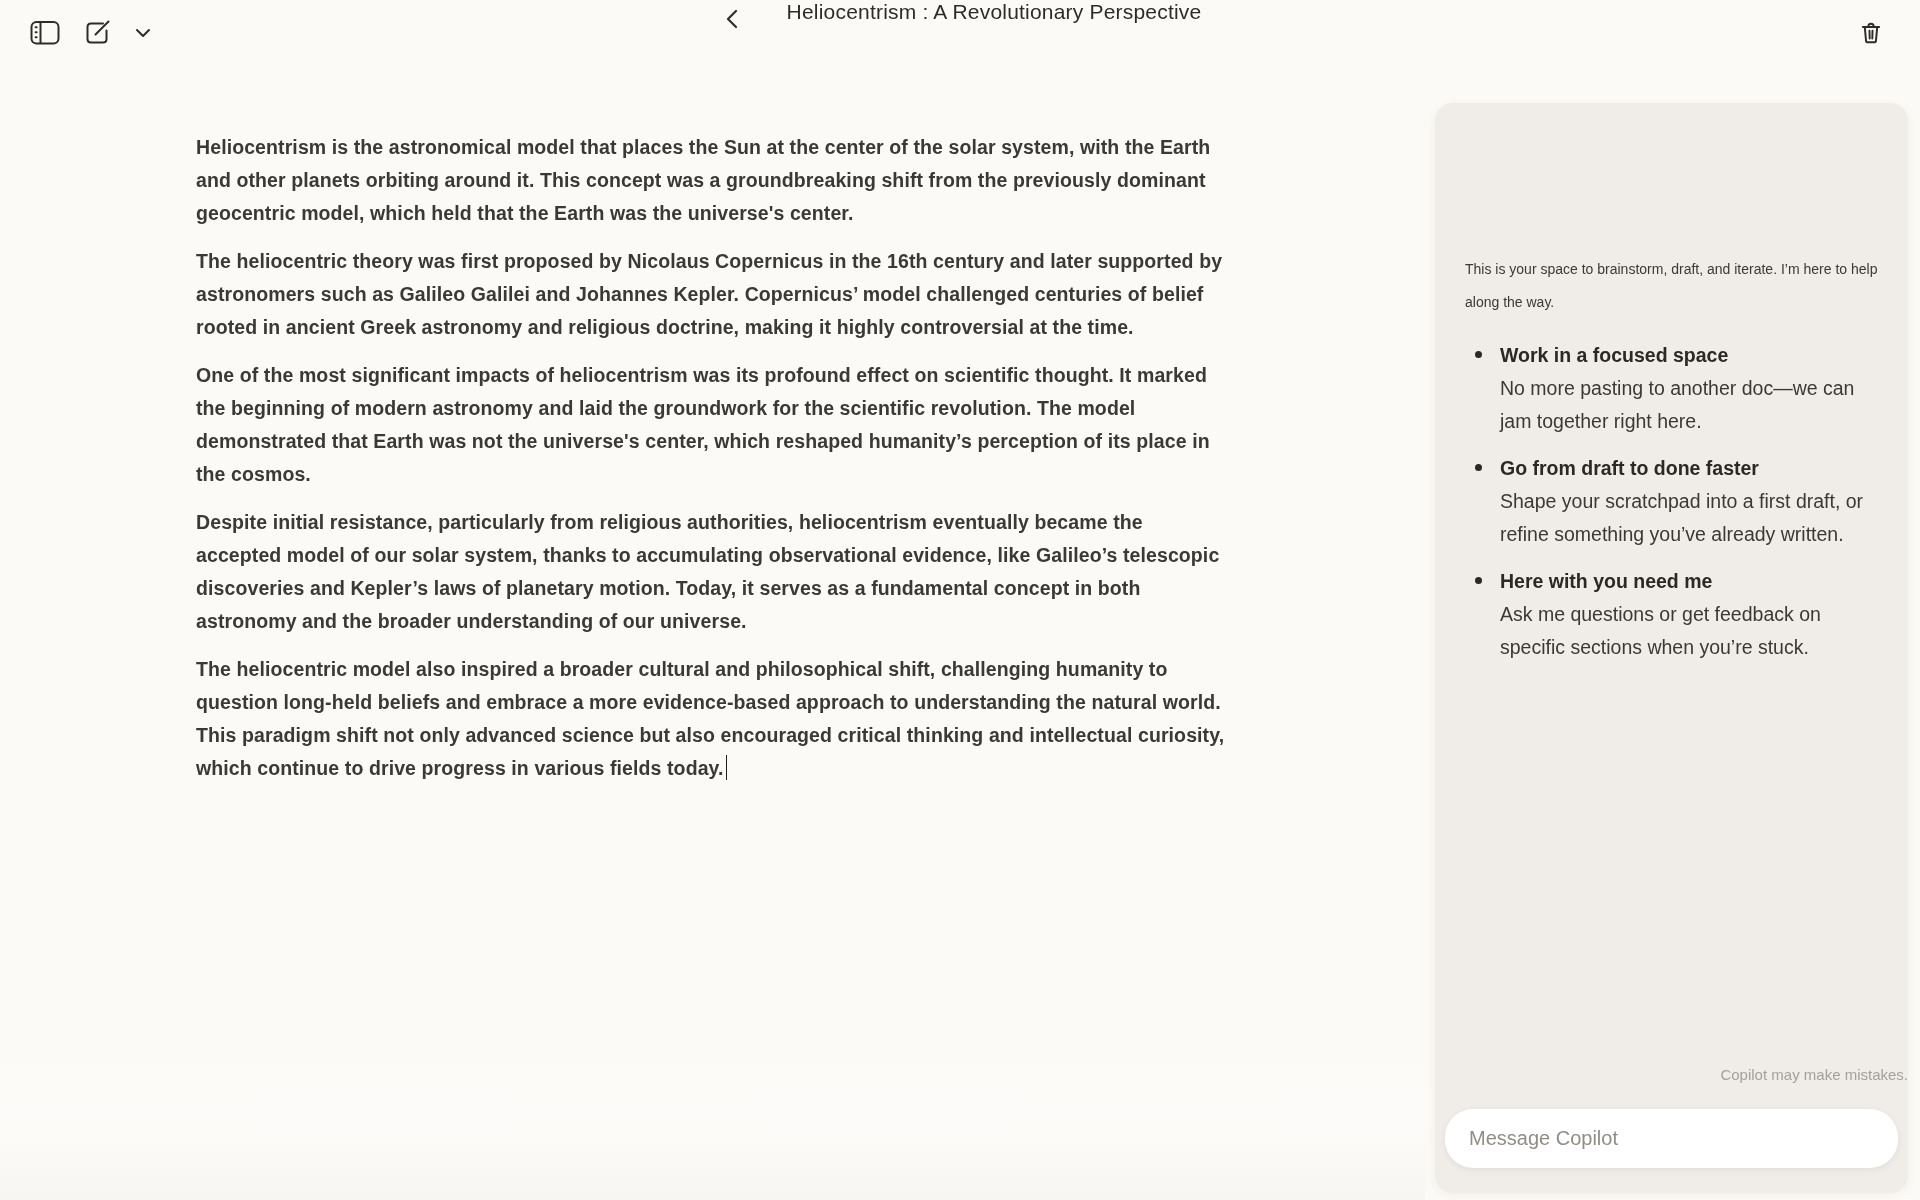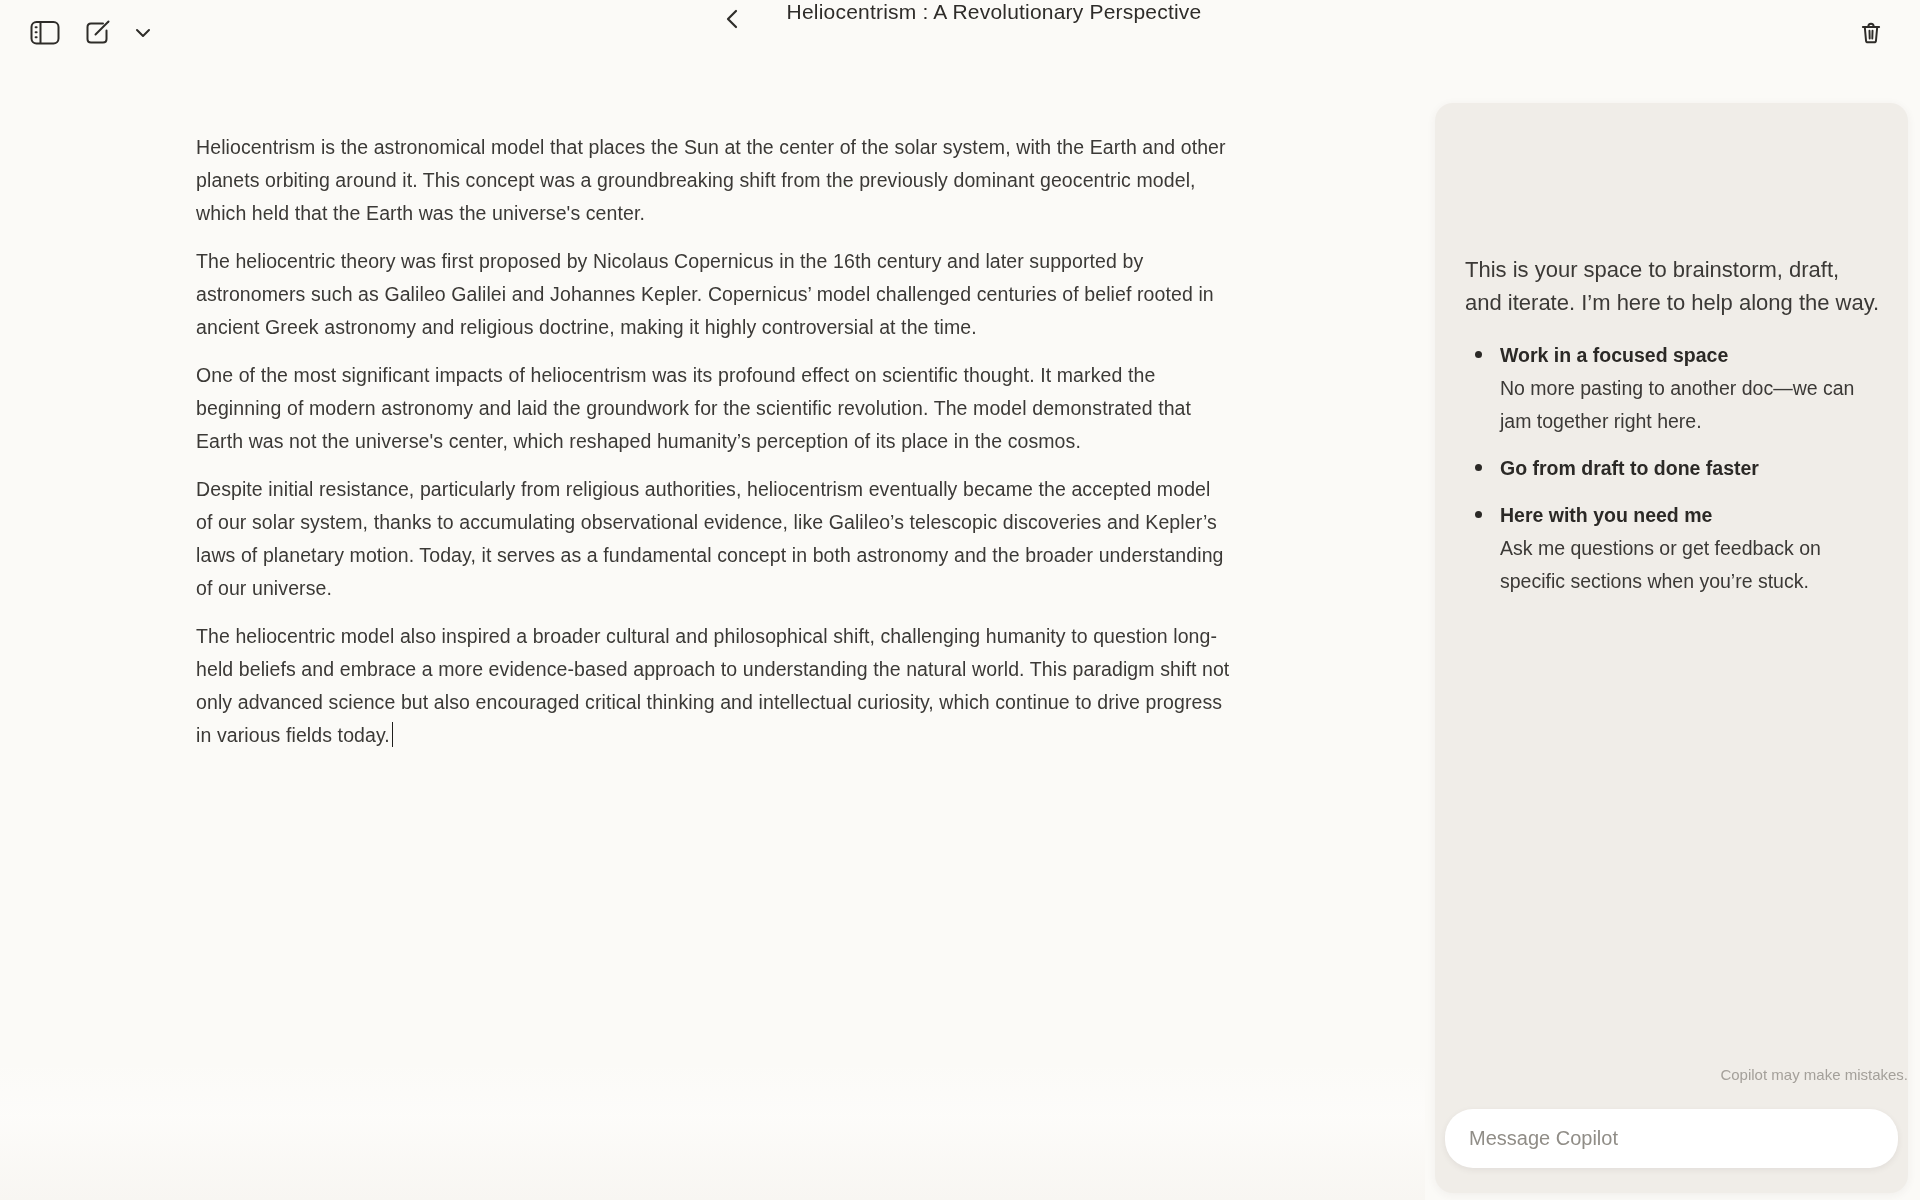--- a/index.html
+++ b/index.html
@@ -36,21 +36,21 @@
   .page-title {
     font-size: 21px; color: #2E2C29; letter-spacing: 0.2px;
   }
   .topbar-right {
     position: absolute; right: 30px; top: 0; height: 66px;
     display: flex; align-items: center;
   }
 
   
   .document {
-    position: absolute; left: 196px; top: 131px; width: 1034px;
+    position: absolute; left: 196px; top: 131px; width: 1034px; font-weight: bold;
   }
   .document p {
     font-size: 19.5px; line-height: 33px; color: #3B3936;
     margin-bottom: 15px; letter-spacing: 0.1px;
   }
   .caret {
     display: inline-block; width: 1.6px; height: 25px;
     background: #1F1E1C; vertical-align: -5px; margin-left: 2px;
   }
   .doc-fade {
@@ -64,21 +64,21 @@
   .copilot-panel {
     position: absolute; left: 1435px; top: 103px; width: 473px; height: 1090px;
     background: #F0EDE8; border-radius: 18px;
     box-shadow: 0 2px 10px rgba(60,55,45,0.06);
   }
   .panel-body { position: absolute; left: 30px; right: 28px; top: 150px; }
   .panel-heading {
     font-size: 23px; font-weight: bold; color: #2B2926; margin-bottom: 9px;
   }
   .panel-intro {
-    font-size: 22px; line-height: 33px; color: #3B3936; margin-bottom: 15px;
+    font-size: 14px; line-height: 33px; color: #3B3936; margin-bottom: 15px;
   }
   .panel-bullets { list-style: none; margin-top: 20px; }
   .panel-bullets li {
     position: relative; padding-left: 35px; margin-bottom: 14px;
     font-size: 19.5px; line-height: 33px; color: #3B3936;
   }
   .panel-bullets li .bullet-dot {
     position: absolute; left: 10px; top: 12px;
     width: 7px; height: 7px; border-radius: 50%; background: #2B2926;
   }
@@ -178,20 +178,21 @@
 
     <ul class="panel-bullets">
       <li>
         <span class="bullet-dot"></span>
         <span class="bullet-title">Work in a focused space</span><br>
         <span>No more pasting to another doc—we can jam together right here.</span>
       </li>
       <li>
         <span class="bullet-dot"></span>
         <span class="bullet-title">Go from draft to done faster</span><br>
+        <span>Shape your scratchpad into a first draft, or refine something you’ve already written.</span>
       </li>
       <li>
         <span class="bullet-dot"></span>
         <span class="bullet-title">Here with you need me</span><br>
         <span>Ask me questions or get feedback on specific sections when you’re stuck.</span>
       </li>
     </ul>
   </div>
 
   <div class="panel-disclaimer">Copilot may make mistakes.</div>

